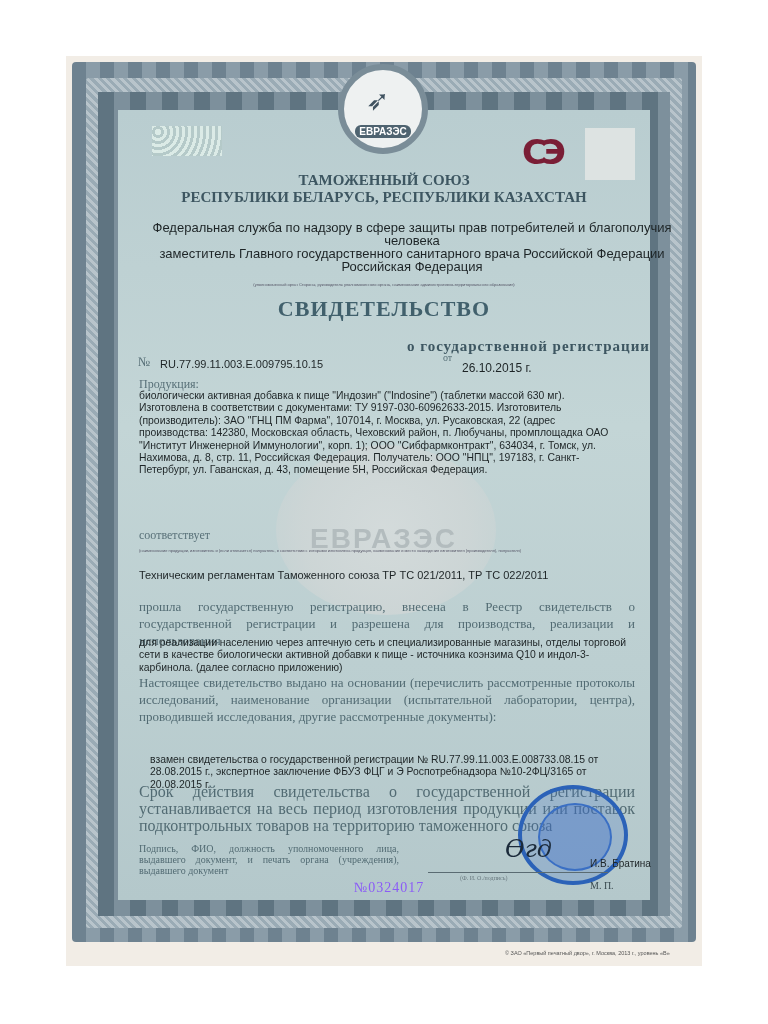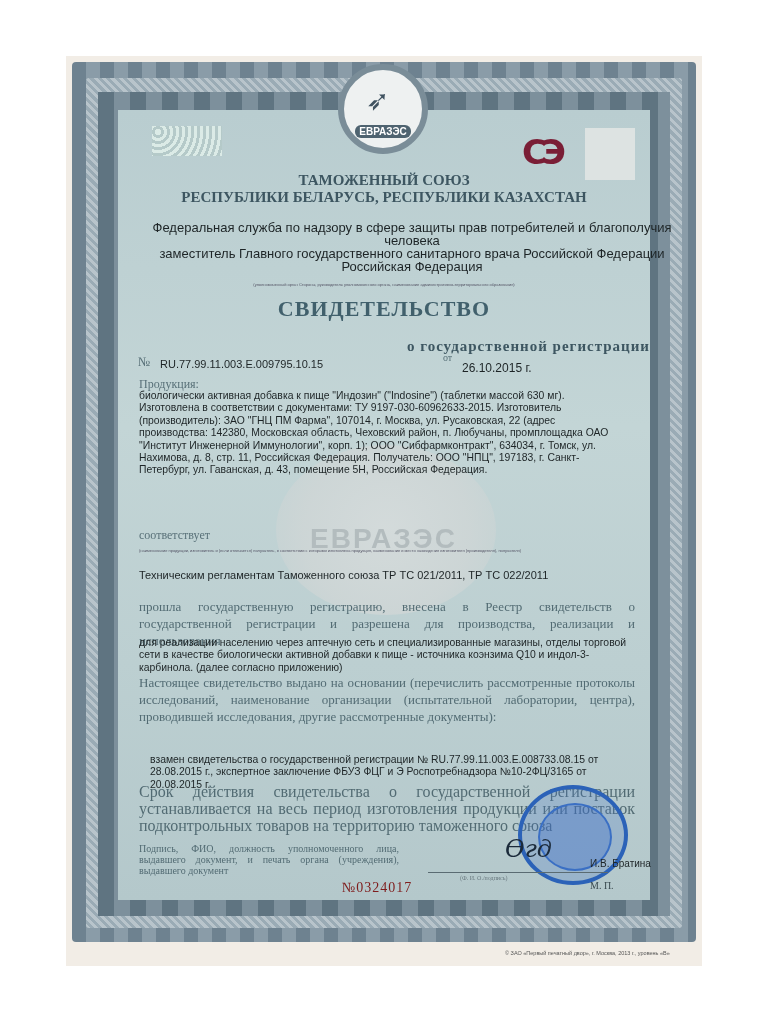--- a/index.html
+++ b/index.html
@@ -34,21 +34,21 @@
   .subtitle{font-weight:bold;font-size:15px;color:#3d5661;letter-spacing:1px;}
   .abs{position:absolute;}
   .lbl{font-family:"Liberation Serif",serif;color:#587078;font-size:13px;}
   .body{font-size:10.4px;color:#1d2426;line-height:12.4px;}
   .para-serif{font-family:"Liberation Serif",serif;color:#526b73;font-size:13px;line-height:17px;text-align:justify;}
   .stamp{position:absolute;left:518px;top:785px;width:110px;height:100px;border-radius:50%;
     border:4px solid #2b62b8;box-sizing:border-box;background:rgba(70,120,200,0.25);}
   .stamp-inner{position:absolute;left:16px;top:14px;width:70px;height:64px;border-radius:50%;border:2px solid #3a6fc4;background:rgba(60,110,200,0.35);}
   .signature{position:absolute;left:505px;top:835px;font-size:24px;font-style:italic;color:#1b2a3a;font-family:"DejaVu Serif",serif;}
   .sig-line{position:absolute;left:428px;top:872px;width:180px;border-top:1px solid #5a6b72;}
-  .serial{position:absolute;left:342px;top:880px;font-size:14px;color:#7f1d1d;letter-spacing:1px;font-family:"Liberation Serif",serif;text-align:right;}
+  .serial{position:absolute;left:354px;top:880px;font-size:14px;color:#8b5cf6;letter-spacing:1px;font-family:"Liberation Serif",serif;text-align:right;}
   .footer{position:absolute;left:505px;top:950px;font-size:5.5px;color:#555;}
 </style>
 </head>
 <body>
 
 <div class="paper"></div>
 <div class="frame-outer"></div>
 <div class="frame-band"></div>
 <div class="frame-inner"></div>
 <div class="field"></div>

